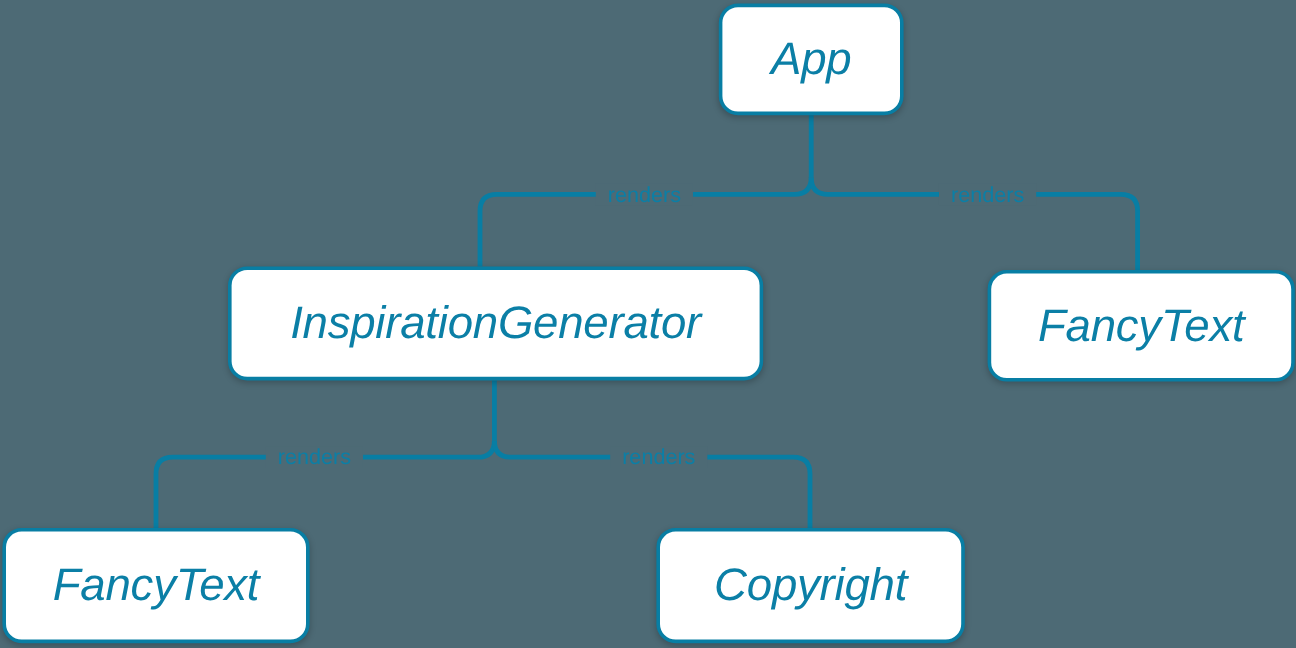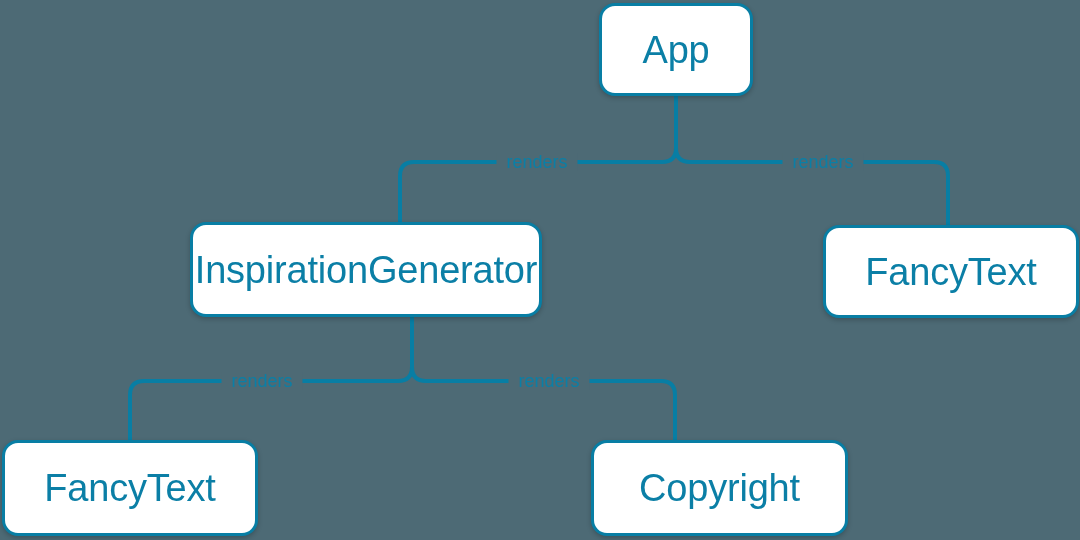--- a/index.html
+++ b/index.html
@@ -30,34 +30,35 @@
     position: absolute;
     box-sizing: border-box;
     background: #ffffff;
     border: 3px solid #087ea4;
     border-radius: 16px;
     display: flex;
     align-items: center;
     justify-content: center;
     box-shadow: 0 2px 5px rgba(0,0,0,0.22);
     z-index: 3;
+    font-style: italic;
   }
   .node-label {
     color: #0b7fa6;
     font-size: 38px;
     font-weight: 400;
     letter-spacing: -0.2px;
     line-height: 1;
     white-space: nowrap;
   }
   .node-app      { left: 599px; top: 3px;   width: 154px; height: 93px; }
-  .node-inspgen  { left: 190px; top: 222px; width: 352px; height: 95px; }
+  .node-inspgen  { left: 190px; top: 222px; width: 446px; height: 95px; }
   .node-fancy-r  { left: 823px; top: 225px; width: 256px; height: 93px; }
   .node-fancy-bl { left: 2px;   top: 440px; width: 256px; height: 96px; }
-  .node-copy     { left: 547px; top: 440px; width: 257px; height: 96px; margin-left: 44px; }
+  .node-copy     { left: 547px; top: 440px; width: 257px; height: 96px; }
 
   .edge-label {
     position: absolute;
     color: #0b7fa6;
     font-size: 18px;
     font-weight: 400;
     line-height: 1;
     white-space: nowrap;
     transform: translate(-50%, -50%);
     z-index: 2;

